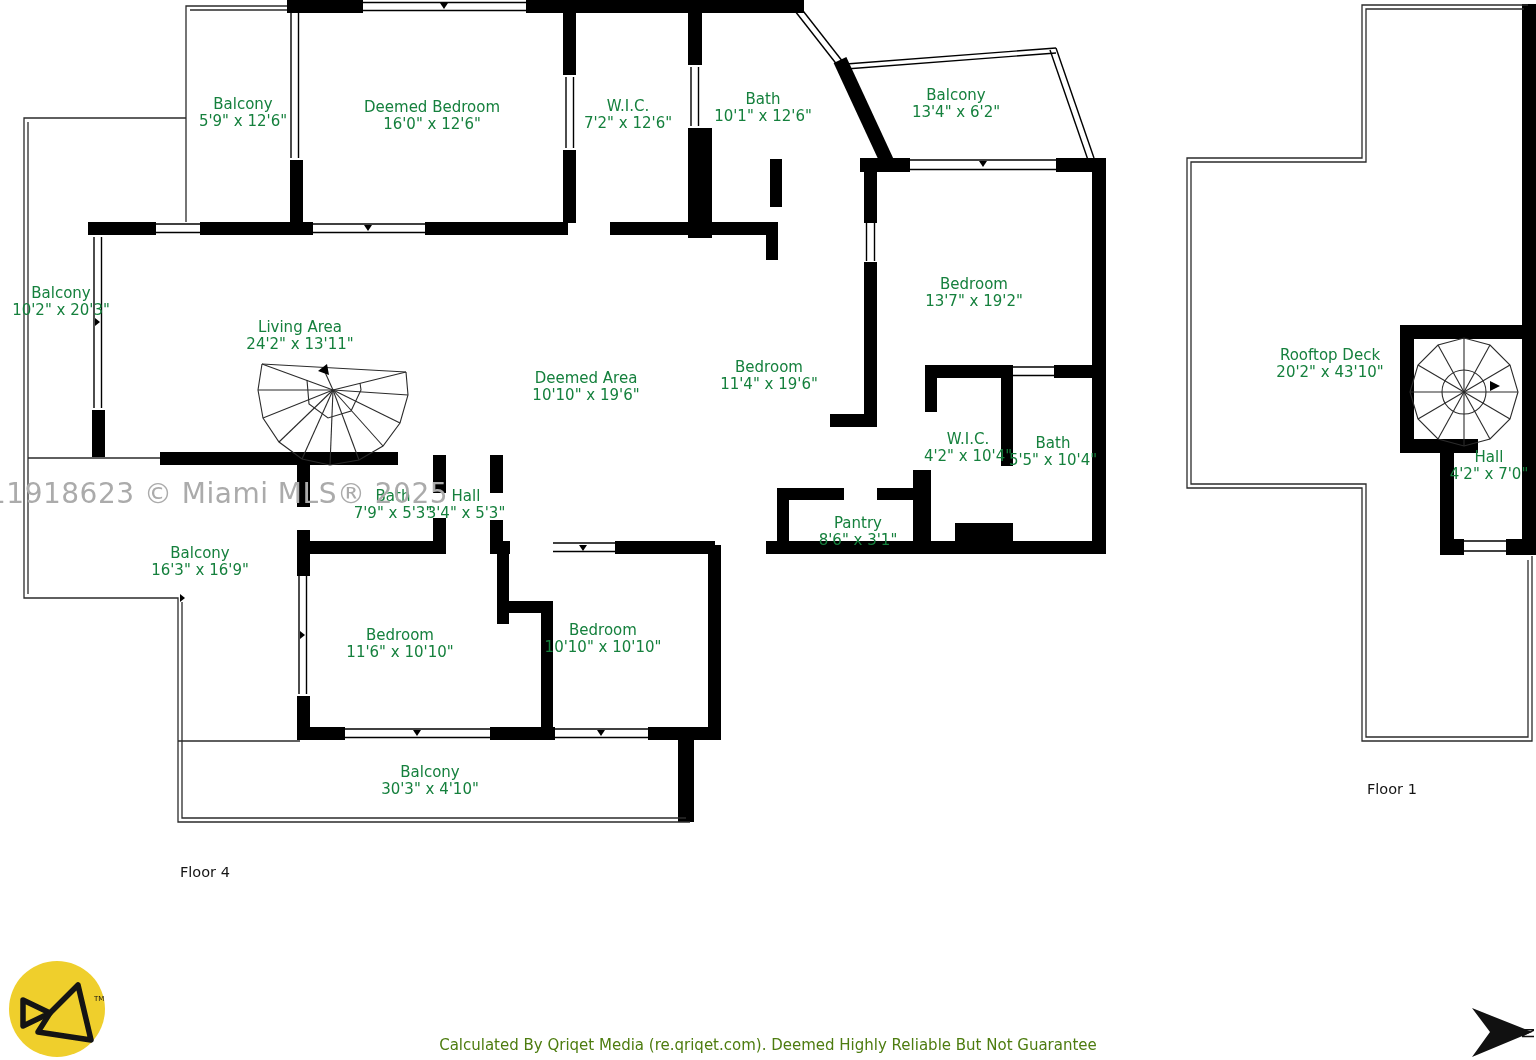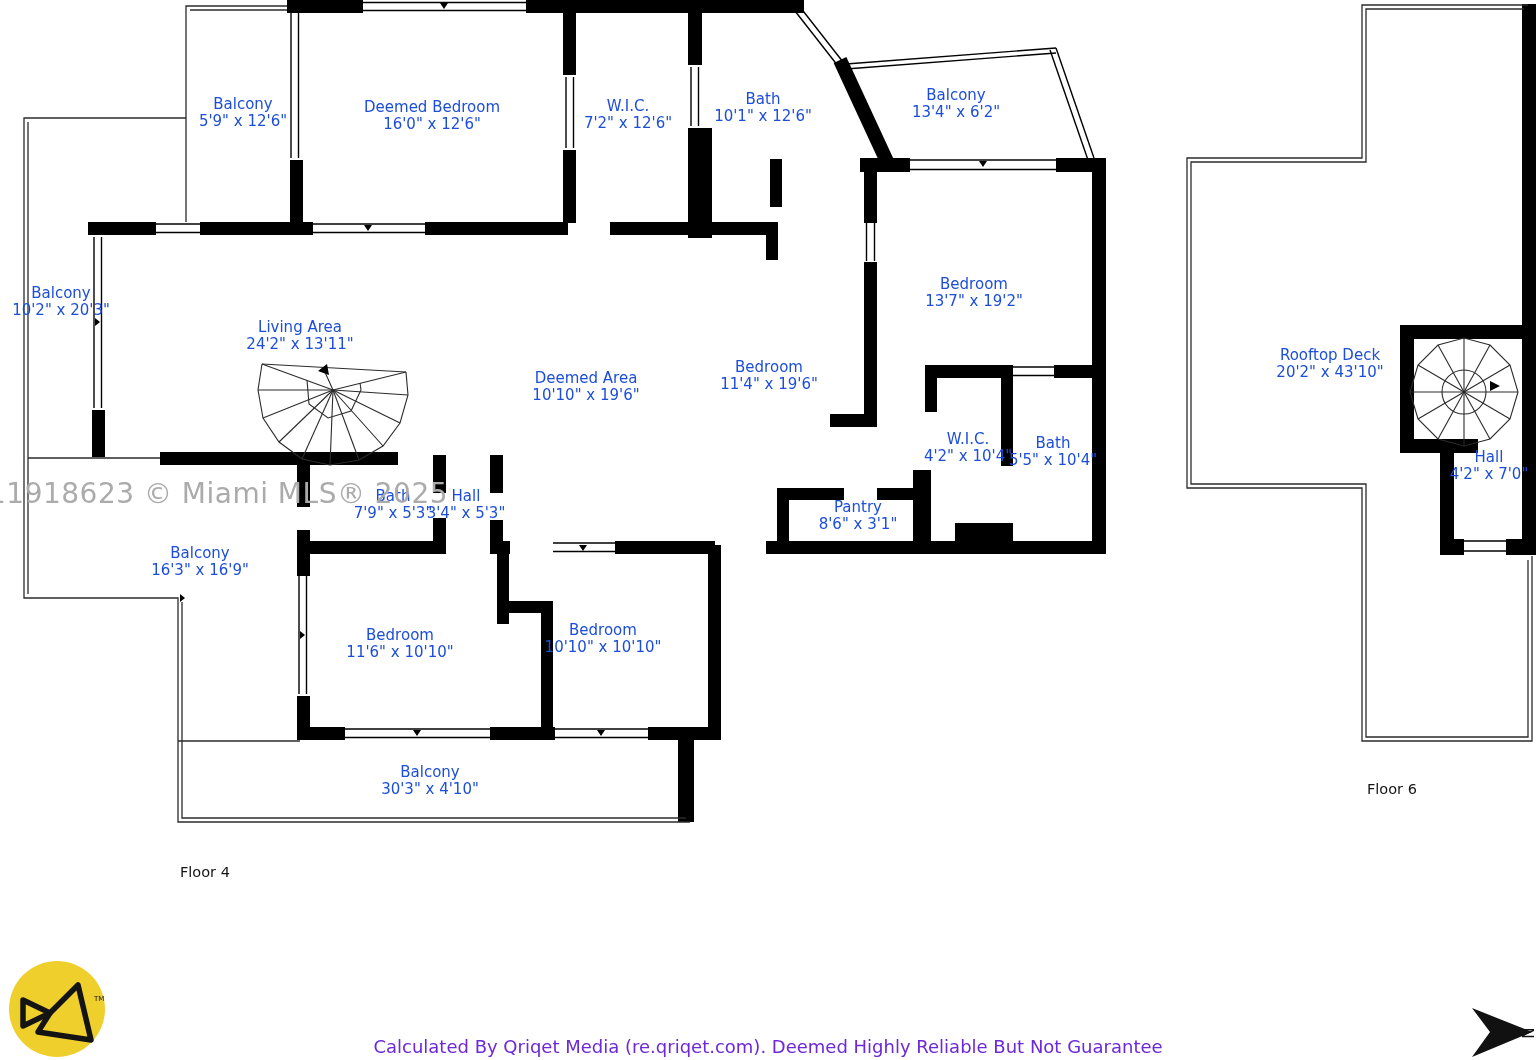--- a/index.html
+++ b/index.html
@@ -1,26 +1,26 @@
 <!DOCTYPE html>
 <html><head>
 <meta charset="utf-8">
 <style>
   html,body{margin:0;padding:0;background:#fff;}
   #stage{position:relative;width:1536px;height:1060px;background:#ffffff;overflow:hidden;
          font-family:"DejaVu Sans",sans-serif;}
   #plan-svg{position:absolute;left:0;top:0;}
   .lbl{position:absolute;transform:translateX(-50%);text-align:center;
-       font-size:15px;line-height:1.16;color:#1d4ed8;white-space:nowrap;}
+       font-size:15px;line-height:1.16;color:#15803d;white-space:nowrap;}
   .lbl .nm,.lbl .dm{display:block;}
   .flabel{position:absolute;font-size:14.5px;color:#151515;}
   #watermark{position:absolute;left:-12px;top:477px;font-size:28px;color:#ababab;
              letter-spacing:0.5px;white-space:nowrap;}
   #footer-text{position:absolute;left:50%;transform:translateX(-50%);top:1036px;
-               font-size:18px;color:#6d28d9;white-space:nowrap;}
+               font-size:15px;color:#4d7c0f;white-space:nowrap;}
   #compass-letter{position:absolute;left:1521px;top:1024px;font-size:15px;color:#111;
                   transform:rotate(90deg);}
 </style>
 </head>
 <body>
 
 <div id="stage">
 
 <svg id="plan-svg" width="1536" height="1060" viewBox="0 0 1536 1060">
 
@@ -260,21 +260,21 @@
       <span class="dm">11'4" x 19'6"</span>
     </div>
   <div class="lbl" style="left:968px;top:431px">
     <span class="nm">W.I.C.</span>
       <span class="dm">4'2" x 10'4"</span>
     </div>
   <div class="lbl" style="left:1053px;top:435px">
     <span class="nm">Bath</span>
       <span class="dm">5'5" x 10'4"</span>
     </div>
-  <div class="lbl" style="left:858px;top:499px">
+  <div class="lbl" style="left:858px;top:515px">
     <span class="nm">Pantry</span>
       <span class="dm">8'6" x 3'1"</span>
     </div>
   <div class="lbl" style="left:393px;top:488px">
     <span class="nm">Bath</span>
       <span class="dm">7'9" x 5'3"</span>
     </div>
   <div class="lbl" style="left:466px;top:488px">
     <span class="nm">Hall</span>
       <span class="dm">3'4" x 5'3"</span>
@@ -299,19 +299,19 @@
   <div class="lbl" style="left:1330px;top:347px">
     <span class="nm">Rooftop Deck</span>
       <span class="dm">20'2" x 43'10"</span>
     </div>
   <div class="lbl" style="left:1489px;top:449px">
     <span class="nm">Hall</span>
       <span class="dm">4'2" x 7'0"</span>
     </div>
 
   <div class="flabel" style="left:180px;top:864px">Floor 4</div>
-  <div class="flabel" style="left:1367px;top:781px">Floor 6</div>
+  <div class="flabel" style="left:1367px;top:781px">Floor 1</div>
 
   <div id="watermark">11918623 © Miami MLS® 2025</div>
   <div id="footer-text">Calculated By Qriqet Media (re.qriqet.com). Deemed Highly Reliable But Not Guarantee</div>
   <div id="compass-letter">N</div>
 
 </div>
 
 </body></html>

